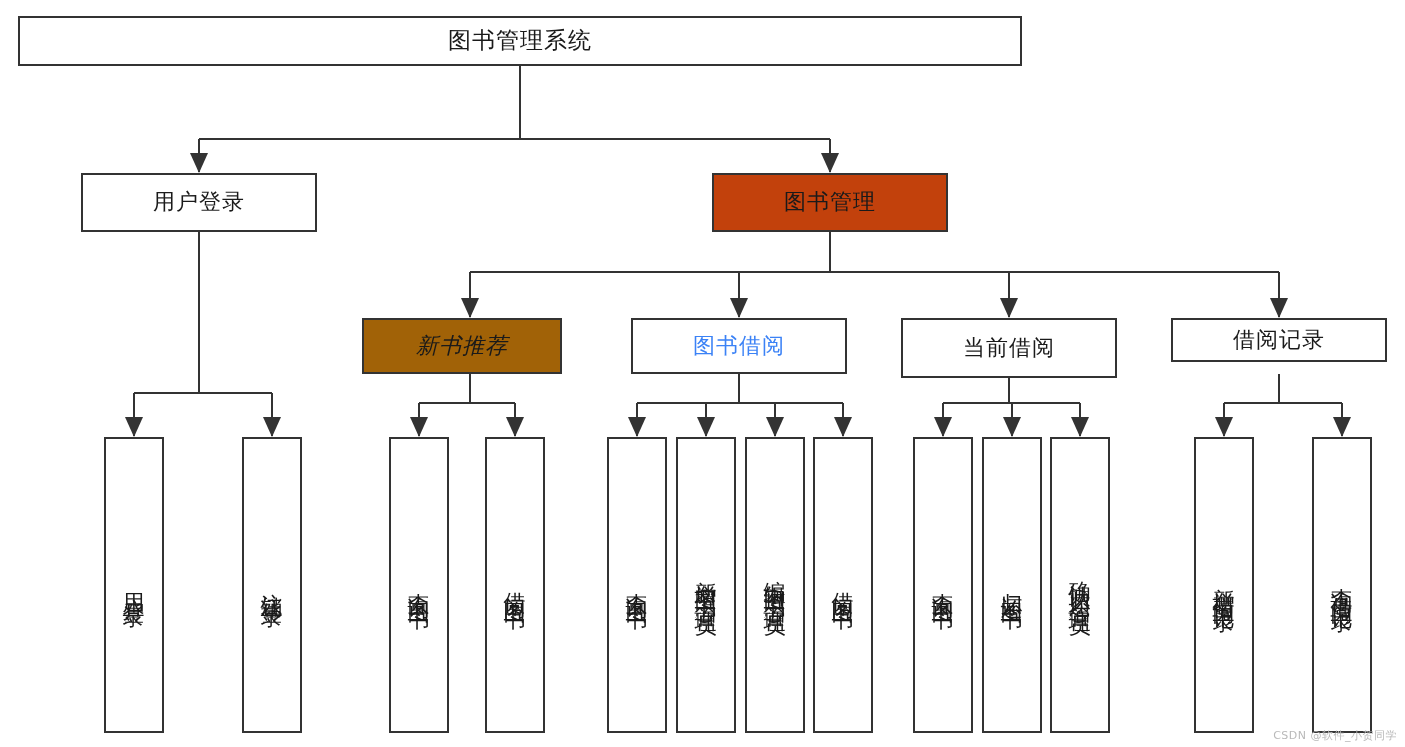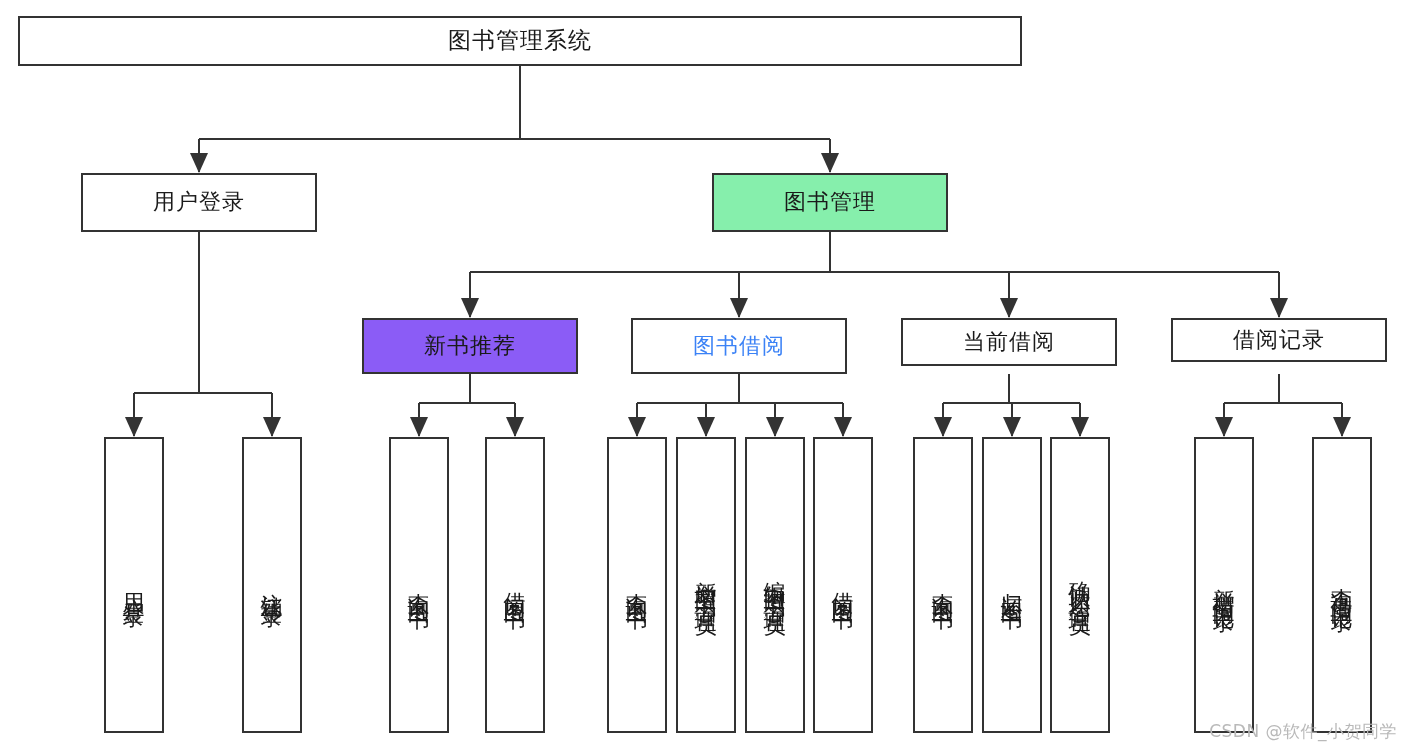--- a/index.html
+++ b/index.html
@@ -57,21 +57,21 @@
   .node.vert .vtext {
     writing-mode: vertical-rl;
     text-orientation: upright;
     display: block;
     text-align: center;
   }
   .watermark {
     position: absolute;
     right: 8px;
     bottom: 4px;
-    font-size: 17px;
+    font-size: 11px;
     color: #b9b9b9;
     white-space: nowrap;
     letter-spacing: 0.5px;
   }
 </style>
 </head>
 <body>
 
 <div id="diagram-root">
 
@@ -130,30 +130,30 @@
       <polygon points="1333,417 1351,417 1342,437" fill="#333333"></polygon>
     </svg>
 
   <div id="node-layer">
       <div class="node horiz root" style="left: 18px; top: 16px; width: 1004px; height: 50px; border-color: rgb(51, 51, 51); background: rgb(255, 255, 255); color: rgb(26, 26, 26);">
         <span class="htext">图书管理系统</span>
       </div>
       <div class="node horiz" style="left: 81px; top: 173px; width: 236px; height: 59px; border-color: rgb(51, 51, 51); background: rgb(255, 255, 255); color: rgb(26, 26, 26);">
         <span class="htext">用户登录</span>
       </div>
-      <div class="node horiz" style="left: 712px; top: 173px; width: 236px; height: 59px; border-color: rgb(51, 51, 51); background: #86efac; color: rgb(26, 26, 26);">
+      <div class="node horiz" style="left: 712px; top: 173px; width: 236px; height: 59px; border-color: rgb(51, 51, 51); background: #c2410c; color: rgb(26, 26, 26);">
         <span class="htext">图书管理</span>
       </div>
-      <div class="node horiz" style="left: 362px; top: 318px; width: 216px; height: 56px; border-color: rgb(51, 51, 51); background: #8b5cf6; color: rgb(26, 26, 26);">
+      <div class="node horiz" style="left: 362px; top: 318px; width: 200px; height: 56px; border-color: rgb(51, 51, 51); background: #a16207; color: rgb(26, 26, 26); font-style: italic;">
         <span class="htext">新书推荐</span>
       </div>
       <div class="node horiz" style="left: 631px; top: 318px; width: 216px; height: 56px; border-color: rgb(51, 51, 51); background: rgb(255, 255, 255); color: #3b82f6;">
         <span class="htext">图书借阅</span>
       </div>
-      <div class="node horiz" style="left: 901px; top: 318px; width: 216px; height: 48px; border-color: rgb(51, 51, 51); background: rgb(255, 255, 255); color: rgb(26, 26, 26);">
+      <div class="node horiz" style="left: 901px; top: 318px; width: 216px; height: 60px; border-color: rgb(51, 51, 51); background: rgb(255, 255, 255); color: rgb(26, 26, 26);">
         <span class="htext">当前借阅</span>
       </div>
       <div class="node horiz" style="left: 1171px; top: 318px; width: 216px; height: 44px; border-color: rgb(51, 51, 51); background: rgb(255, 255, 255); color: rgb(26, 26, 26);">
         <span class="htext">借阅记录</span>
       </div>
       <div class="node vert" style="left: 104px; top: 437px; width: 60px; height: 296px; border-color: rgb(51, 51, 51); background: rgb(255, 255, 255); color: rgb(26, 26, 26);">
         <span class="vtext">用户登录</span>
       </div>
       <div class="node vert" style="left: 242px; top: 437px; width: 60px; height: 296px; border-color: rgb(51, 51, 51); background: rgb(255, 255, 255); color: rgb(26, 26, 26);">
         <span class="vtext">注销登录</span>

